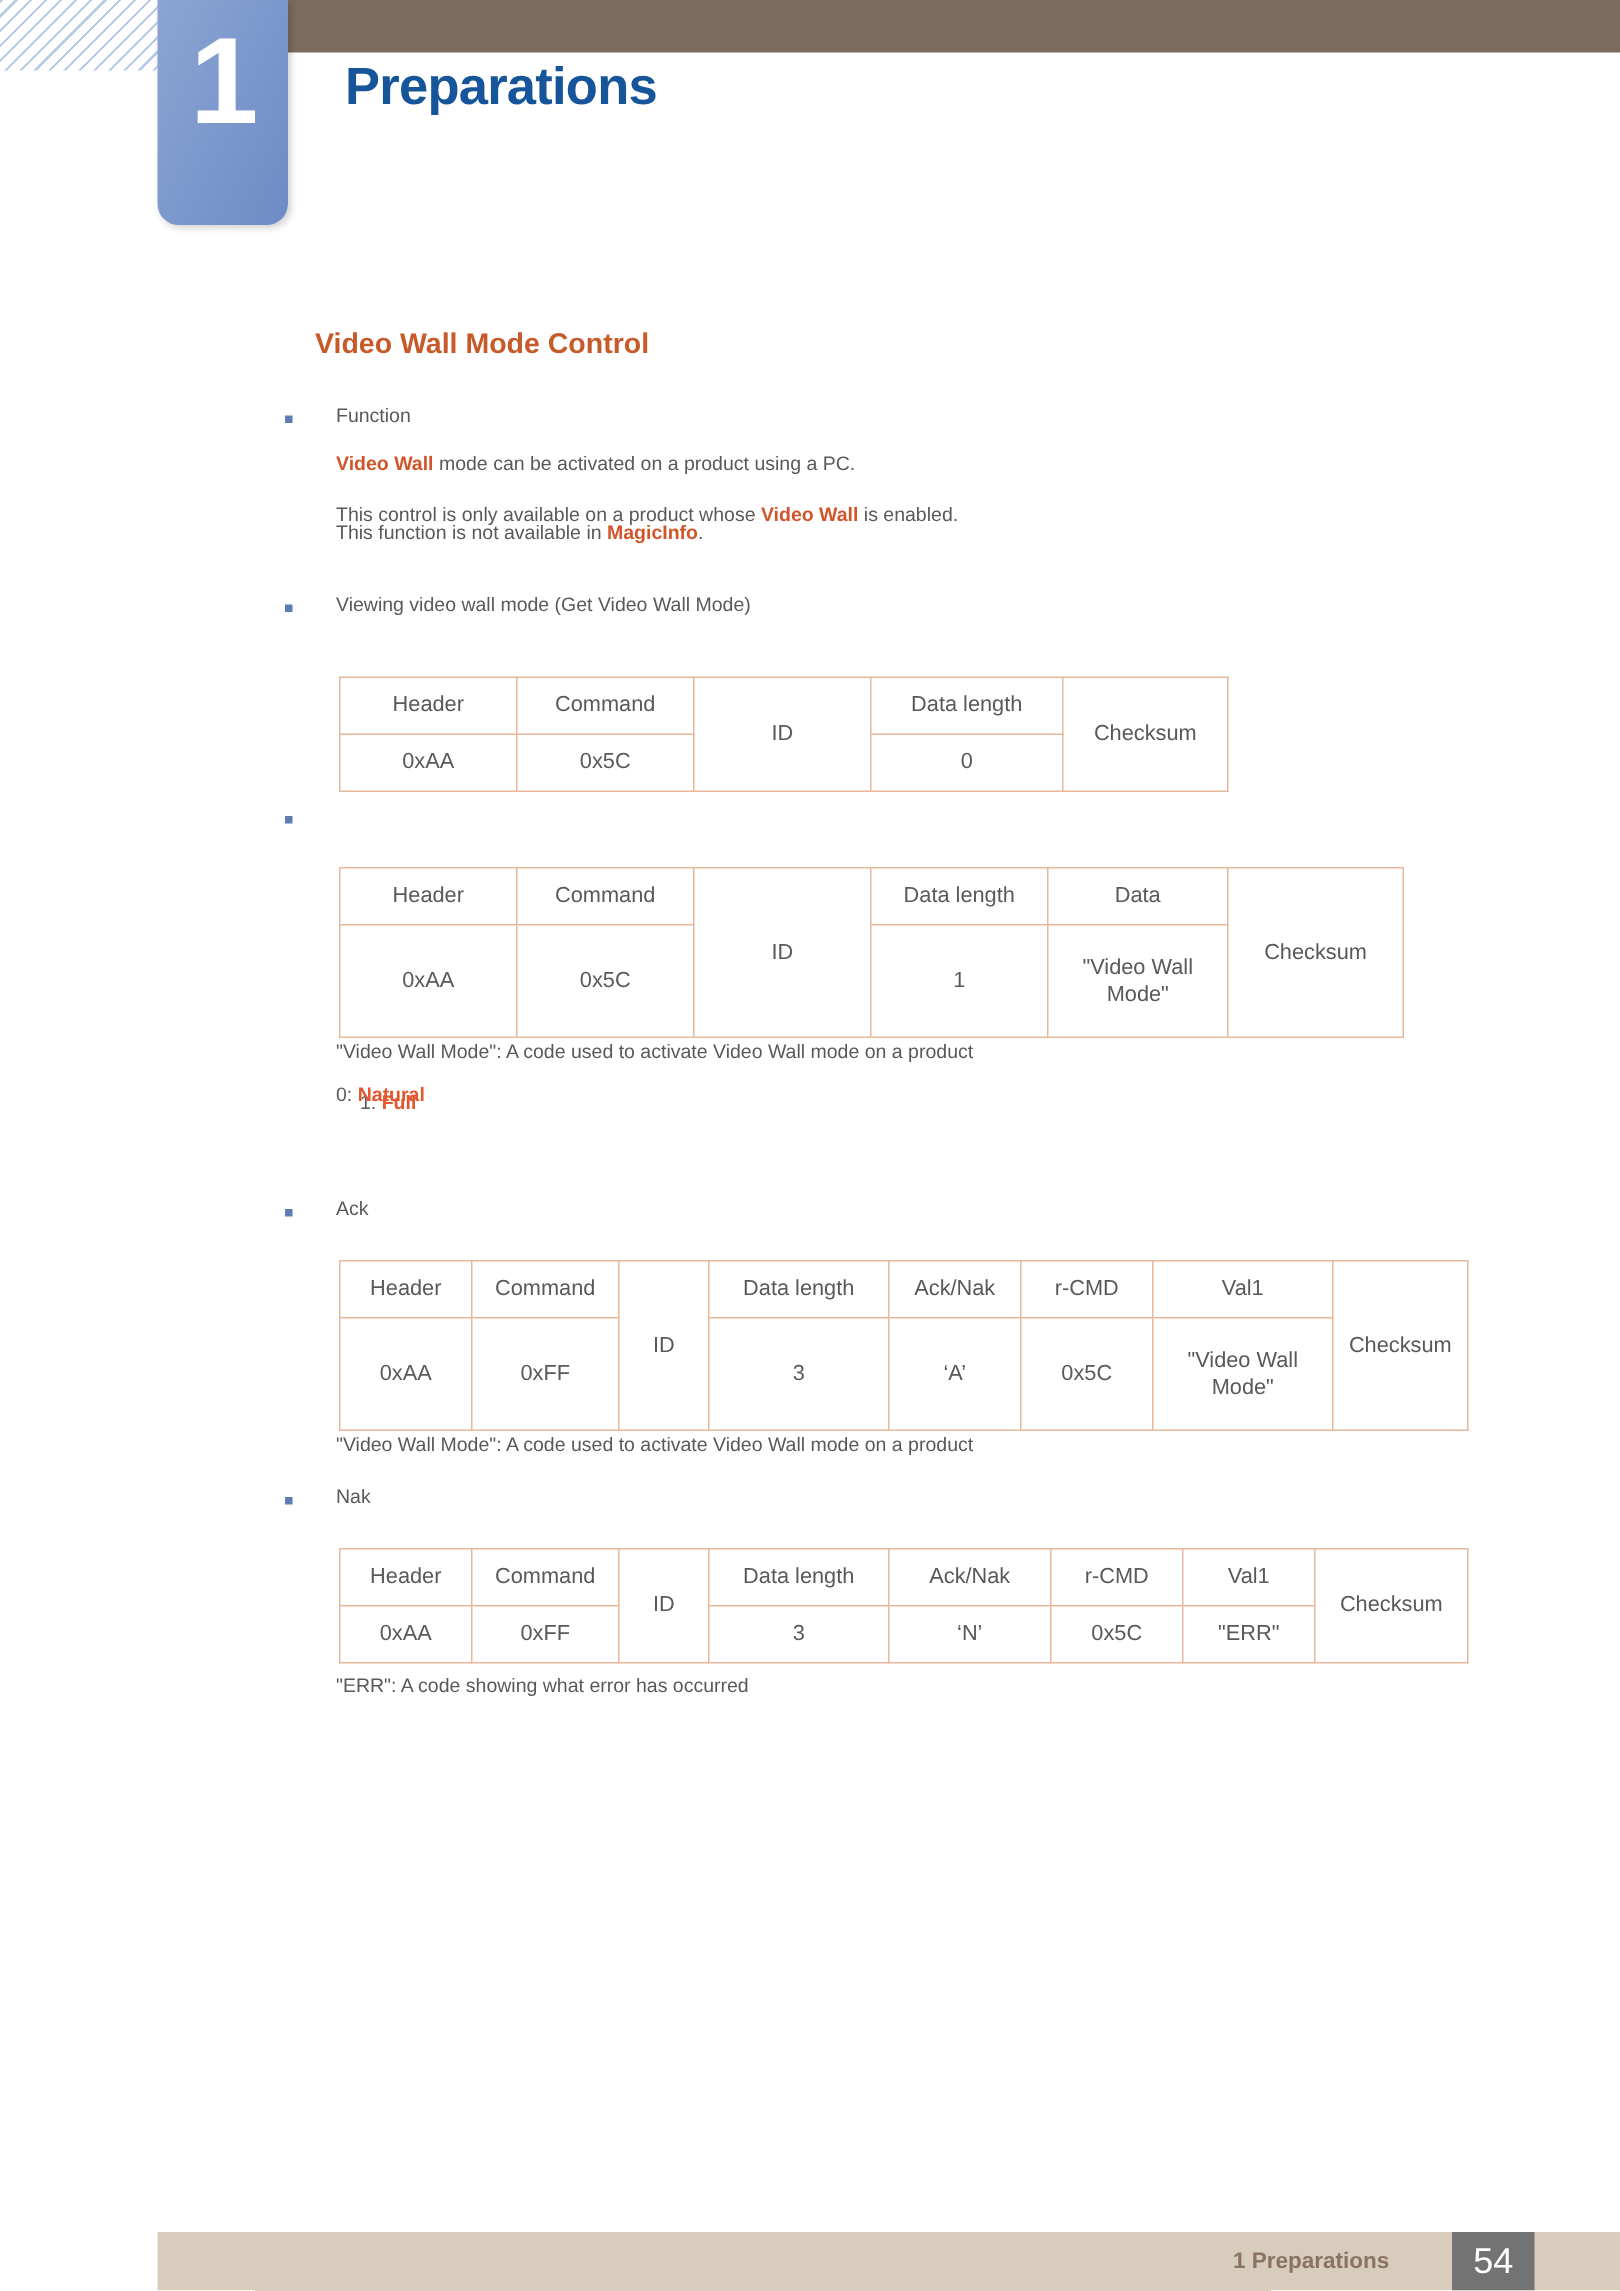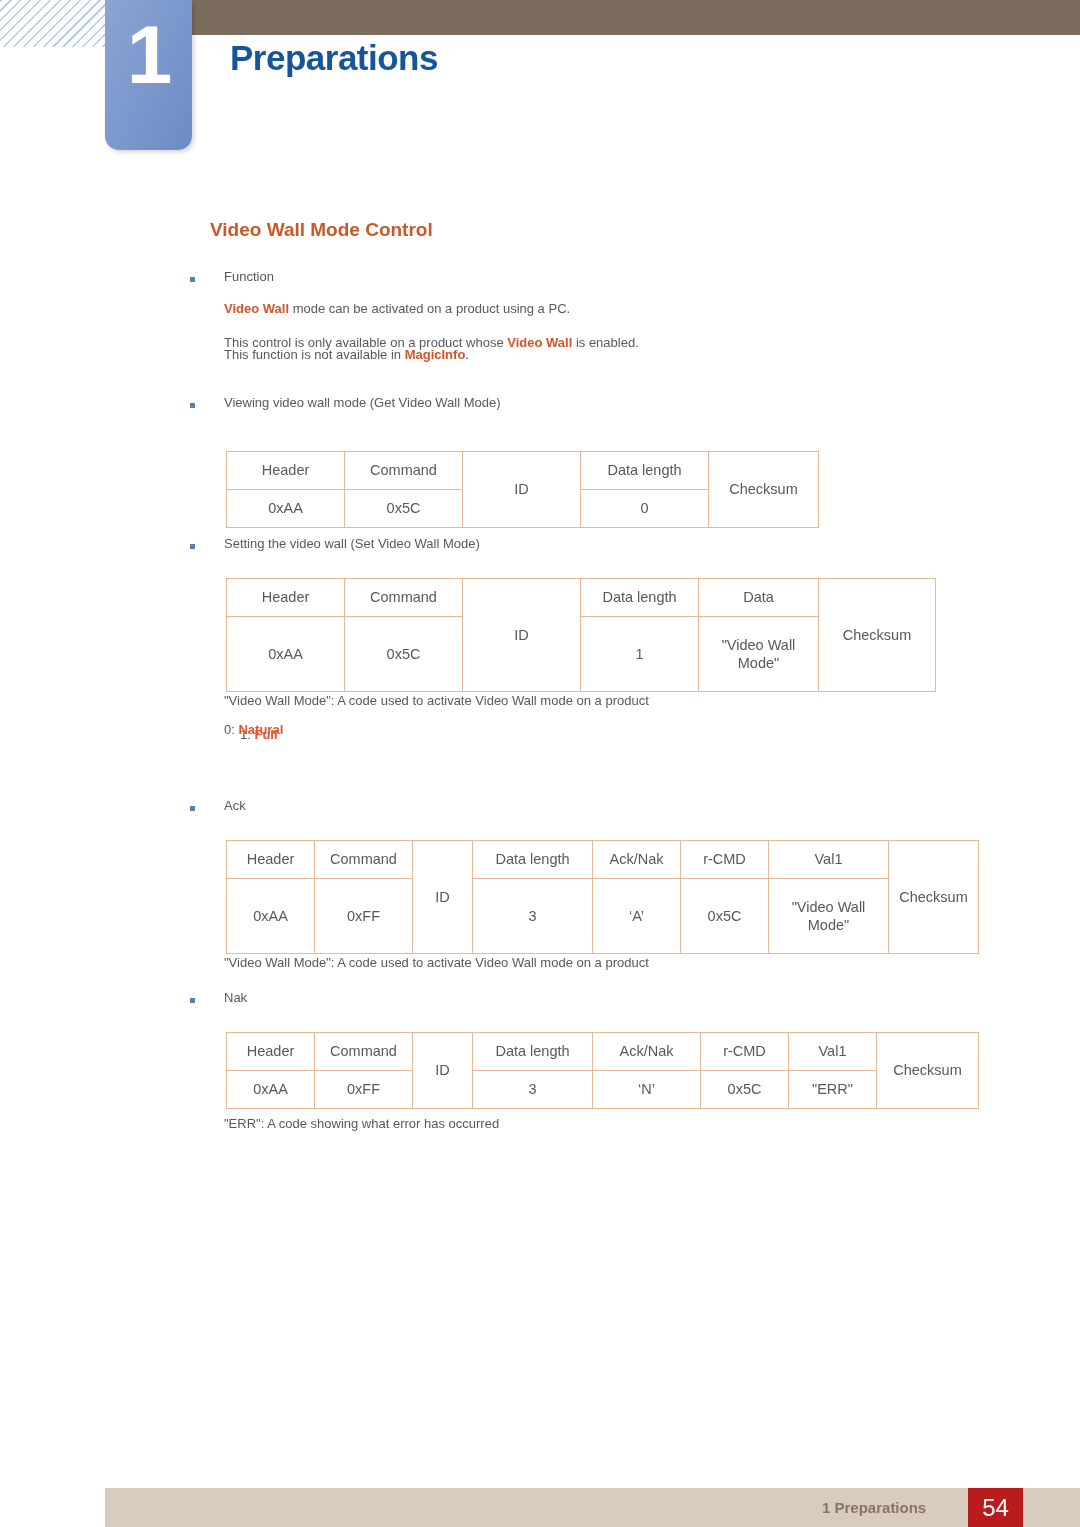--- a/index.html
+++ b/index.html
@@ -138,21 +138,21 @@
     height: 39px;
     display: flex; align-items: center;
     color: #8a7363;
     font-size: 15px;
     font-weight: bold;
   }
   .pagebox {
     position: absolute;
     left: 968px; top: 1488px;
     width: 55px; height: 39px;
-    background: #b91c1c;
+    background: #737373;
     display: flex; align-items: center; justify-content: center;
     color: #ffffff;
     font-size: 24px;
   }
 </style>
 </head>
 <body>
 
 <div class="hatch"></div>
 <div class="brownbar"></div>
@@ -205,21 +205,20 @@
     <tr class="r2">
       <td>0xAA</td>
       <td>0x5C</td>
       <td>0</td>
     </tr>
   </tbody>
     </table>
 
   <div class="bullet-row" style="left:190px; top:535px;">
     <span class="bullet-dot"></span>
-    <span class="bullet-text">Setting the video wall (Set Video Wall Mode)</span>
   </div>
 
   <table class="pk" style="left:226px; top:578px; width:709px;">
     <colgroup>
       <col style="width:118px">
         <col style="width:118px">
         <col style="width:118px">
         <col style="width:118px">
         <col style="width:120px">
         <col style="width:117px">

